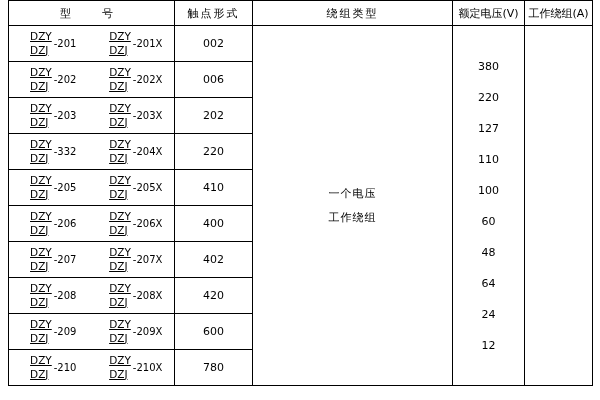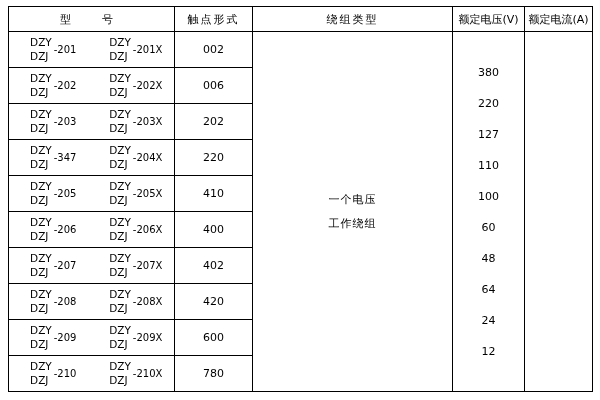--- a/index.html
+++ b/index.html
@@ -17,21 +17,20 @@
   .sheet {
     position: relative;
     width: 600px;
     height: 400px;
     box-sizing: border-box;
   }
   table.spec {
     border-collapse: collapse;
     width: 584px;
     margin-left: 8px;
-    margin-top: 6px;
     table-layout: fixed;
   }
   table.spec td, table.spec th {
     border: 1px solid #000000;
     padding: 0;
     font-weight: normal;
     font-size: 11px;
     text-align: center;
     vertical-align: middle;
     background: #ffffff;
@@ -74,20 +73,21 @@
     height: 35px;
   }
   .pair-prefix {
     display: flex;
     flex-direction: column;
     line-height: 1.25;
     font-size: 10.5px;
     text-align: left;
     margin-right: 2px;
     padding-left: 6px;
+    text-decoration: underline;
   }
   .pair-suffix {
     font-size: 10px;
     white-space: nowrap;
   }
   .contact-cell {
     font-size: 12px;
   }
   .winding-cell {
     font-size: 12.5px;
@@ -128,21 +128,21 @@
       <col class="c-winding">
       <col class="c-volt">
       <col class="c-curr">
     </colgroup>
     <thead>
       <tr>
         <td class="hdr-model">型　号</td>
         <td>触点形式</td>
         <td>绕组类型</td>
         <td class="hdr-unit">额定电压(V)</td>
-        <td class="hdr-unit">额定电流(A)</td>
+        <td class="hdr-unit">工作绕组(A)</td>
       </tr>
     </thead>
     <tbody>
       <tr class="row-model">
         <td class="model-cell">
           <div class="model-inner">
             <div class="model-pair">
               <span class="pair-prefix">
                 <span>DZY</span>
                 <span>DZJ</span>
@@ -225,21 +225,21 @@
       </tr>
 
       <tr class="row-model">
         <td class="model-cell">
           <div class="model-inner">
             <div class="model-pair">
               <span class="pair-prefix">
                 <span>DZY</span>
                 <span>DZJ</span>
               </span>
-              <span class="pair-suffix">-347</span>
+              <span class="pair-suffix">-332</span>
             </div>
             <div class="model-pair">
               <span class="pair-prefix">
                 <span>DZY</span>
                 <span>DZJ</span>
               </span>
               <span class="pair-suffix">-204X</span>
             </div>
           </div>
         </td>

